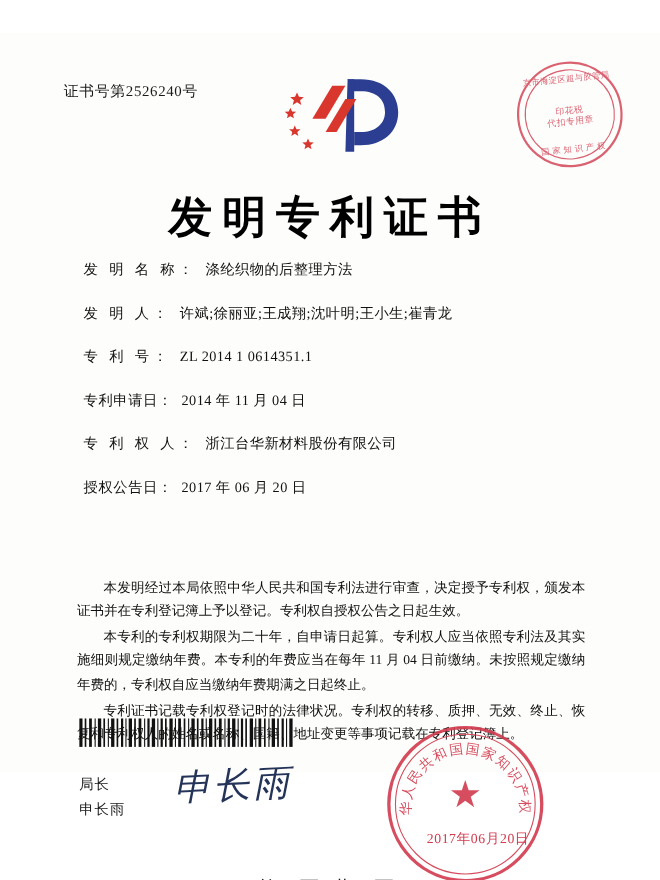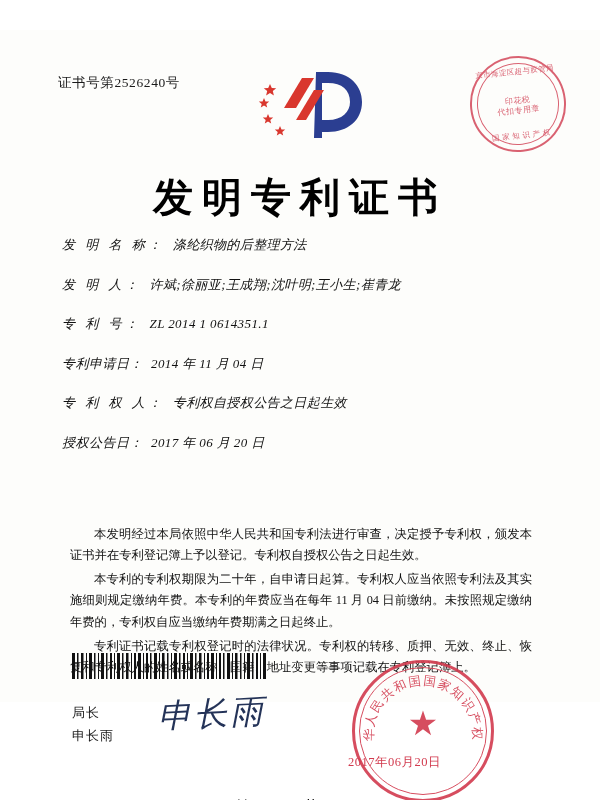--- a/index.html
+++ b/index.html
@@ -101,23 +101,22 @@
     font-weight: bold;
     letter-spacing: 9px;
     font-family: "DejaVu Serif", serif;
     color: #000;
   }
 
   
   .fields {
     position: absolute;
     top: 205px;
-    left: 62px;
+    left: 76px;
     width: 470px;
-    font-style: italic;
   }
   .field-row {
     display: flex;
     align-items: baseline;
     margin-bottom: 20px;
     font-size: 13px;
     line-height: 1.5;
   }
   .field-label {
     white-space: nowrap;
@@ -217,21 +216,21 @@
     letter-spacing: 3px;
     color: #12224a;
     transform: rotate(-3deg);
     opacity: 0.92;
   }
 
   
   .seal-date {
     position: absolute;
     top: 724px;
-    left: 348px;
+    left: 388px;
     font-size: 12.5px;
     color: #d23a4e;
     letter-spacing: 0.5px;
   }
 
   
   .page-footer {
     position: absolute;
     top: 766px;
     left: 0;
@@ -289,21 +288,21 @@
     <div class="field-row">
       <span class="field-label sp3">专 利 号：</span>
       <span class="field-value">ZL 2014 1 0614351.1</span>
     </div>
     <div class="field-row">
       <span class="field-label sp0">专利申请日：</span>
       <span class="field-value">2014 年 11 月 04 日</span>
     </div>
     <div class="field-row">
       <span class="field-label sp3">专 利 权 人：</span>
-      <span class="field-value">专利权自授权公告之日起生效</span>
+      <span class="field-value">浙江台华新材料股份有限公司</span>
     </div>
     <div class="field-row">
       <span class="field-label sp0">授权公告日：</span>
       <span class="field-value">2017 年 06 月 20 日</span>
     </div>
   </div>
 
   <div class="body-text">
     <p>本发明经过本局依照中华人民共和国专利法进行审查，决定授予专利权，颁发本证书并在专利登记簿上予以登记。专利权自授权公告之日起生效。</p>
     <p>本专利的专利权期限为二十年，自申请日起算。专利权人应当依照专利法及其实施细则规定缴纳年费。本专利的年费应当在每年 11 月 04 日前缴纳。未按照规定缴纳年费的，专利权自应当缴纳年费期满之日起终止。</p>

